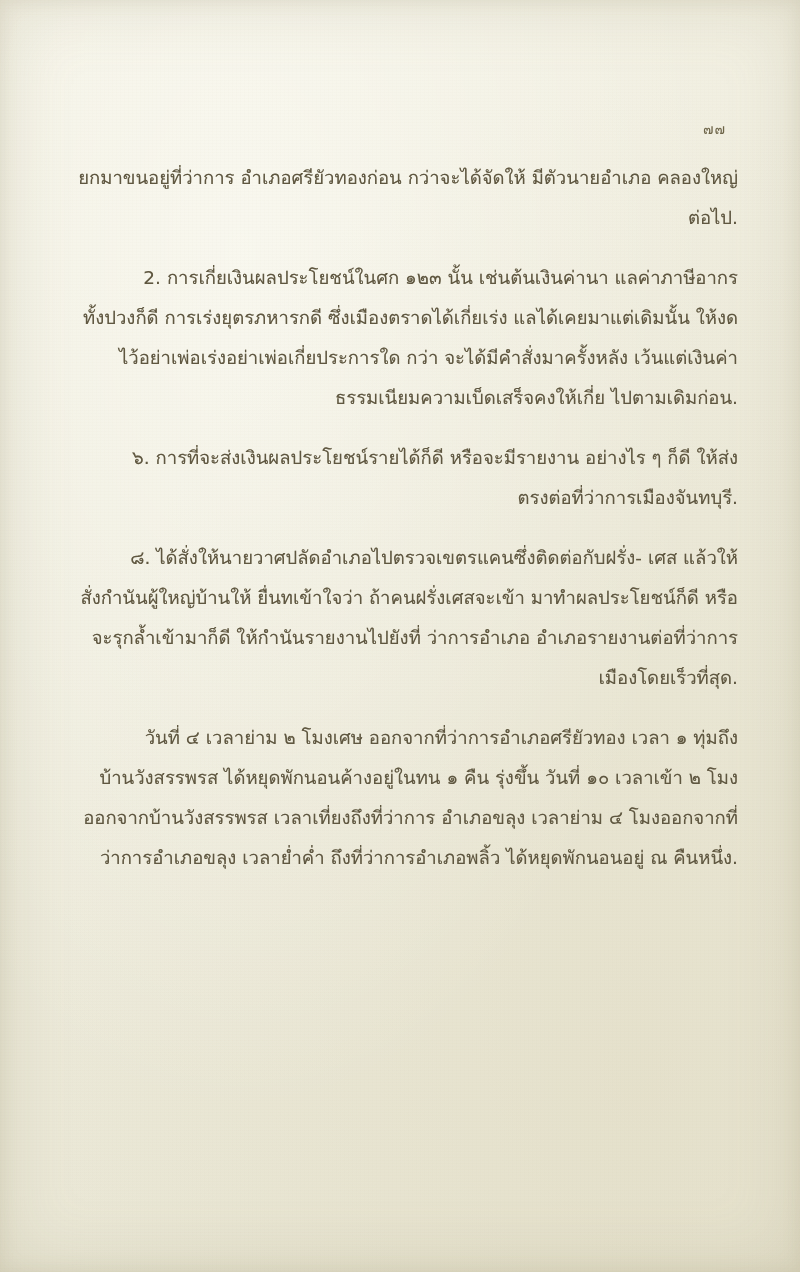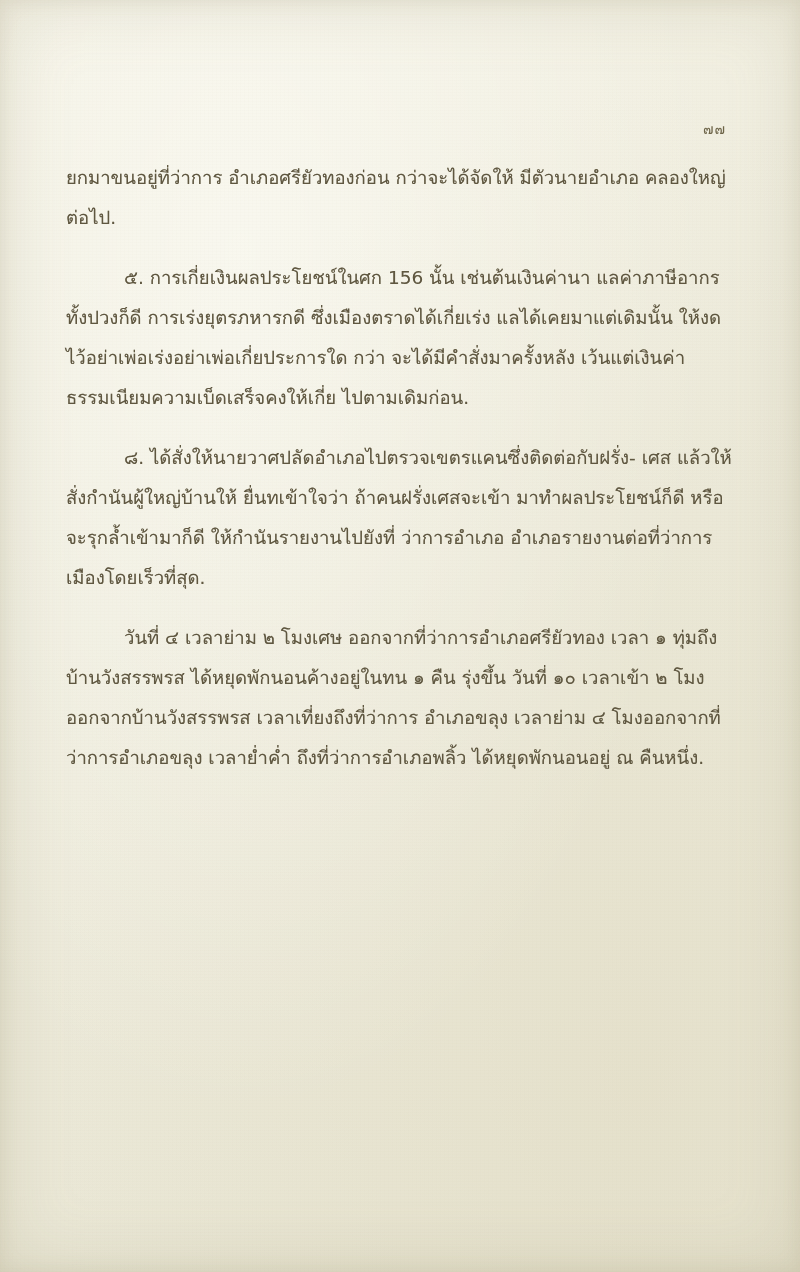--- a/index.html
+++ b/index.html
@@ -50,20 +50,21 @@
   .body-text {
     position: absolute;
     top: 158px;
     left: 66px;
     width: 672px;
     color: #5f5740;
     font-family: "DejaVu Sans", sans-serif;
     font-size: 18.5px;
     line-height: 40px;
     text-shadow: 0 0 0.6px rgba(95,87,64,0.35);
+    text-align: right;
   }
   .para {
     margin: 0 0 20px 0;
     white-space: pre-wrap;
     word-break: break-word;
   }
   .para.indent {
     text-indent: 58px;
   }
   .para.no-gap {
@@ -74,22 +75,23 @@
 <body>
 
 <div class="page">
   <div class="grain"></div>
 
   <div class="page-number">๗๗</div>
 
   <div class="body-text">
     <p class="para">ยกมาขนอยู่ที่ว่าการ อำเภอศรียัวทองก่อน กว่าจะได้จัดให้ มีตัวนายอำเภอ คลองใหญ่ต่อไป.</p>
 
-    <p class="para indent">๕. การเกี่ยเงินผลประโยชน์ในศก 156 นั้น เช่นต้นเงินค่านา แลค่าภาษีอากรทั้งปวงก็ดี การเร่งยุตรภหารกดี ซึ่งเมืองตราดได้เกี่ยเร่ง แลได้เคยมาแต่เดิมนั้น ให้งดไว้อย่าเพ่อเร่งอย่าเพ่อเกี่ยประการใด กว่า จะได้มีคำสั่งมาครั้งหลัง เว้นแต่เงินค่าธรรมเนียมความเบ็ดเสร็จคงให้เกี่ย ไปตามเดิมก่อน.</p>
+    <p class="para indent">2. การเกี่ยเงินผลประโยชน์ในศก ๑๒๓ นั้น เช่นต้นเงินค่านา แลค่าภาษีอากรทั้งปวงก็ดี การเร่งยุตรภหารกดี ซึ่งเมืองตราดได้เกี่ยเร่ง แลได้เคยมาแต่เดิมนั้น ให้งดไว้อย่าเพ่อเร่งอย่าเพ่อเกี่ยประการใด กว่า จะได้มีคำสั่งมาครั้งหลัง เว้นแต่เงินค่าธรรมเนียมความเบ็ดเสร็จคงให้เกี่ย ไปตามเดิมก่อน.</p>
 
+    <p class="para indent">๖. การที่จะส่งเงินผลประโยชน์รายได้ก็ดี หรือจะมีรายงาน อย่างไร ๆ ก็ดี ให้ส่งตรงต่อที่ว่าการเมืองจันทบุรี.</p>
 
 
     <p class="para indent">๘. ได้สั่งให้นายวาศปลัดอำเภอไปตรวจเขตรแคนซึ่งติดต่อกับฝรั่ง- เศส แล้วให้สั่งกำนันผู้ใหญ่บ้านให้ ยื่นทเข้าใจว่า ถ้าคนฝรั่งเศสจะเข้า มาทำผลประโยชน์ก็ดี หรือจะรุกล้ำเข้ามาก็ดี ให้กำนันรายงานไปยังที่ ว่าการอำเภอ อำเภอรายงานต่อที่ว่าการเมืองโดยเร็วที่สุด.</p>
 
     <p class="para indent">วันที่ ๔ เวลาย่าม ๒ โมงเศษ ออกจากที่ว่าการอำเภอศรียัวทอง เวลา ๑ ทุ่มถึงบ้านวังสรรพรส ได้หยุดพักนอนค้างอยู่ในทน ๑ คืน รุ่งขึ้น วันที่ ๑๐ เวลาเข้า ๒ โมงออกจากบ้านวังสรรพรส เวลาเที่ยงถึงที่ว่าการ อำเภอขลุง เวลาย่าม ๔ โมงออกจากที่ว่าการอำเภอขลุง เวลาย่ำค่ำ ถึงที่ว่าการอำเภอพลิ้ว ได้หยุดพักนอนอยู่ ณ คืนหนึ่ง.</p>
 
   </div>
 
   <div class="edge-shade"></div>
 </div>

